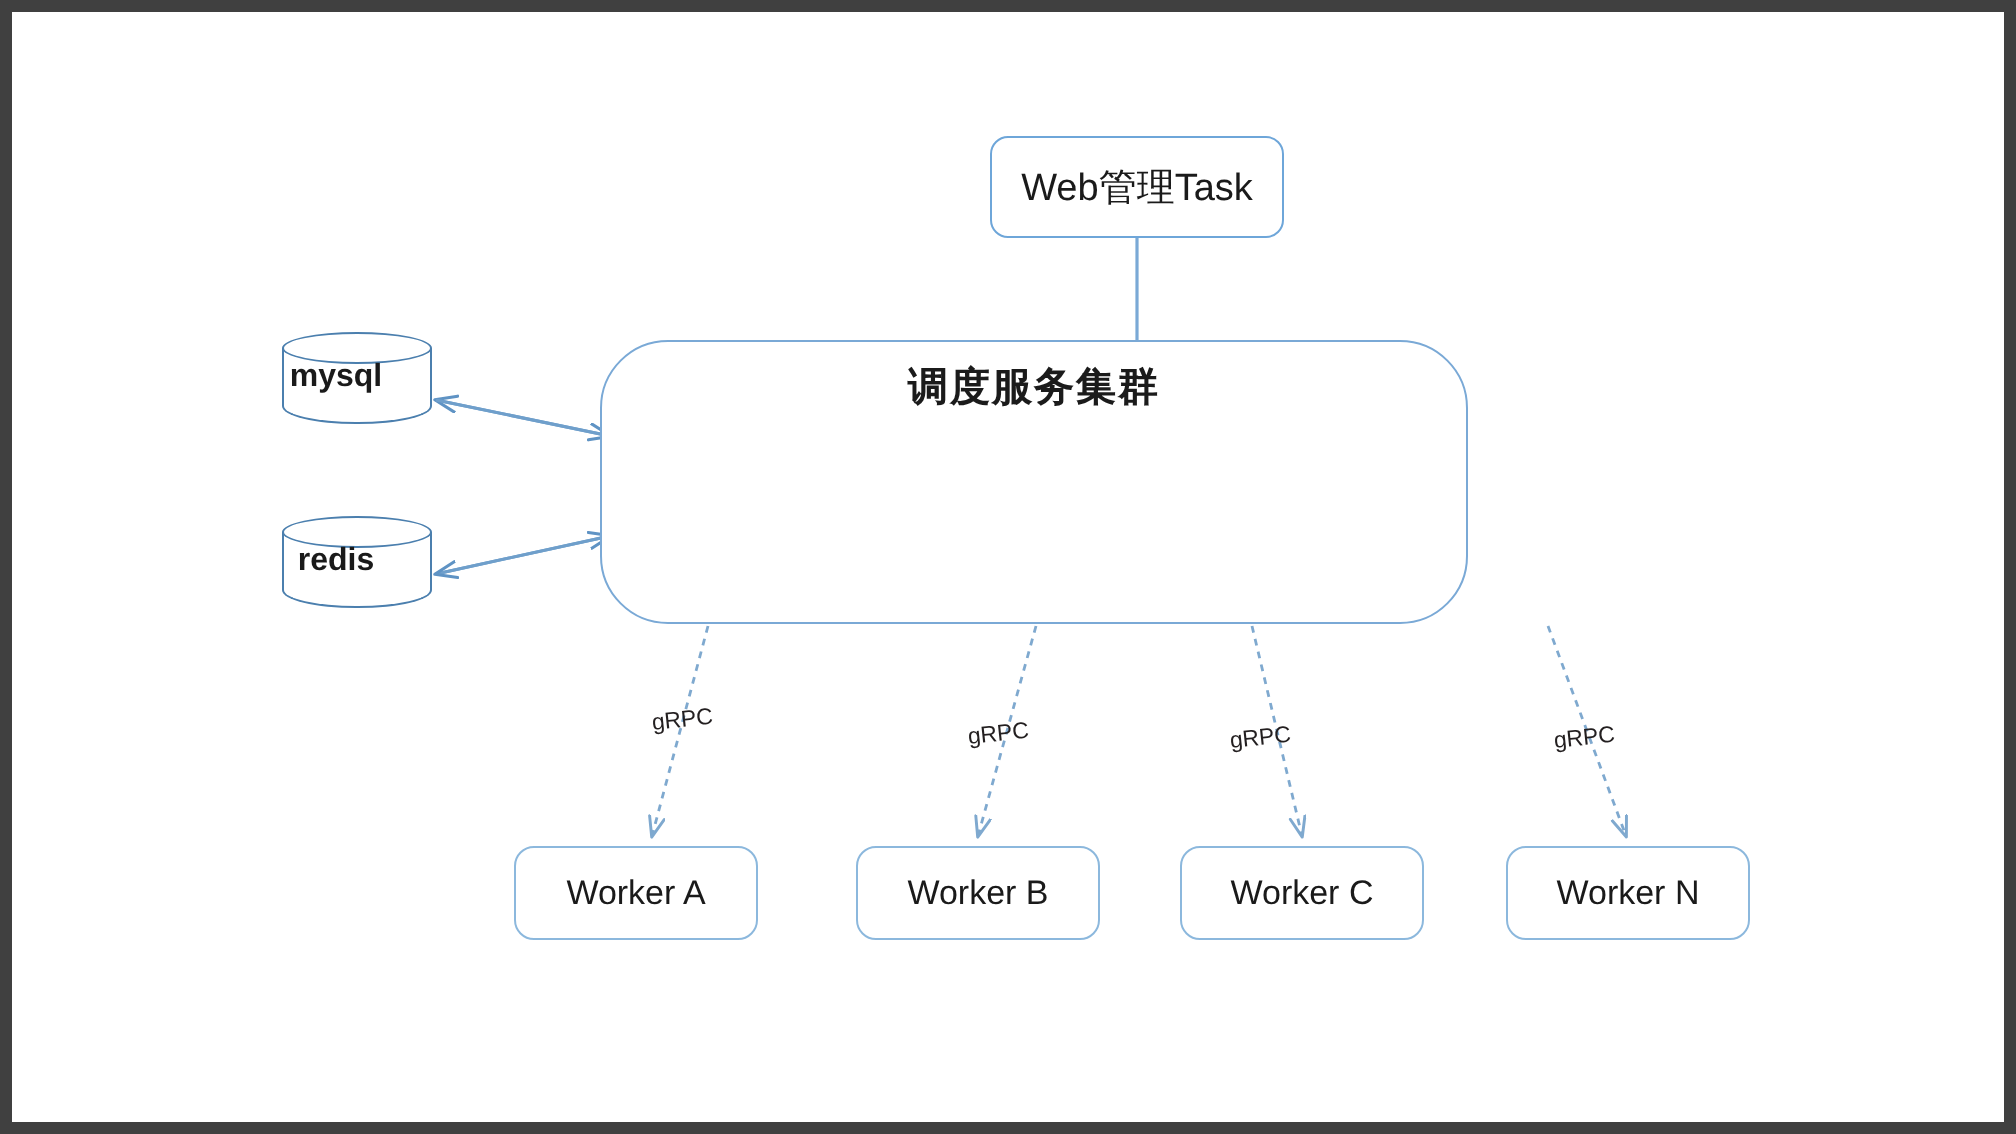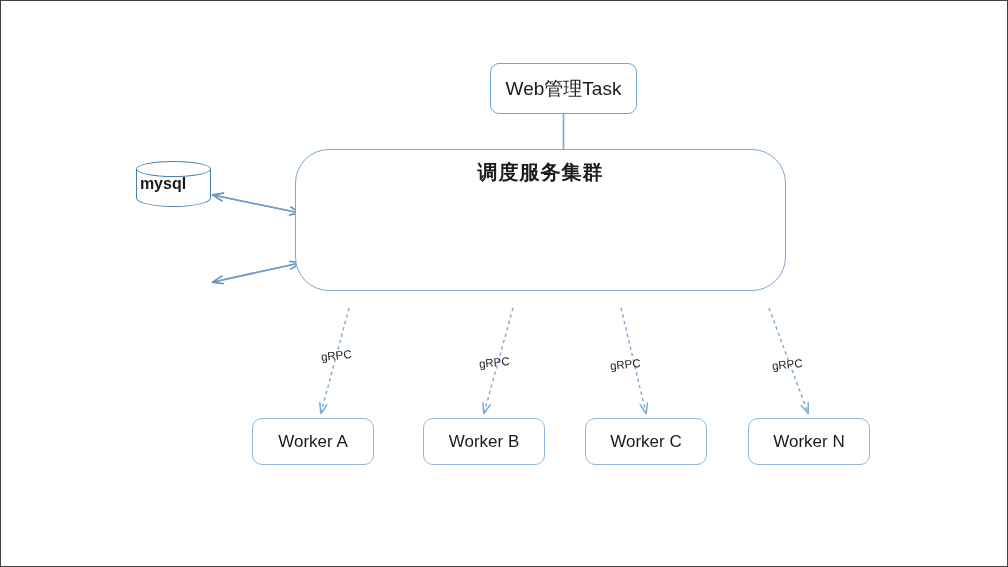--- a/index.html
+++ b/index.html
@@ -5,21 +5,21 @@
   html, body {
     margin: 0;
     padding: 0;
     background: #ffffff;
   }
   #canvas {
     position: relative;
     width: 1008px;
     height: 567px;
     background: #ffffff;
-    border: 1px solid #404040;
+    border: 6px solid #404040;
     box-sizing: border-box;
     overflow: hidden;
     font-family: "Liberation Sans", sans-serif;
   }
 
   
   #wires {
     position: absolute;
     left: 0;
     top: 0;
@@ -45,22 +45,22 @@
     left: 489px;
     top: 62px;
     width: 147px;
     height: 51px;
     border-radius: 9px;
     font-size: 19px;
   }
 
   #cluster {
     left: 294px;
-    top: 148px;
-    width: 491px;
+    top: 164px;
+    width: 434px;
     height: 142px;
     border-radius: 34px;
     border: 1.3px solid #7aa9d6;
     display: block;
   }
   #cluster-title {
     position: absolute;
     left: 0;
     right: 0;
     top: 9px;
@@ -204,20 +204,25 @@
   <div class="node" id="cluster">
     <div id="cluster-title">调度服务集群</div>
   </div>
 
   <div class="db" id="db-mysql">
     <div class="body"></div>
     <div class="top"></div>
     <div class="dblabel">mysql</div>
   </div>
 
+  <div class="db" id="db-redis">
+    <div class="body"></div>
+    <div class="top"></div>
+    <div class="dblabel">redis</div>
+  </div>
 
   <div class="grpc" id="grpc-a">gRPC</div>
   <div class="grpc" id="grpc-b">gRPC</div>
   <div class="grpc" id="grpc-c">gRPC</div>
   <div class="grpc" id="grpc-n">gRPC</div>
 
   <div class="node worker" id="worker-a">
     <span>Worker A</span>
   </div>
   <div class="node worker" id="worker-b">

